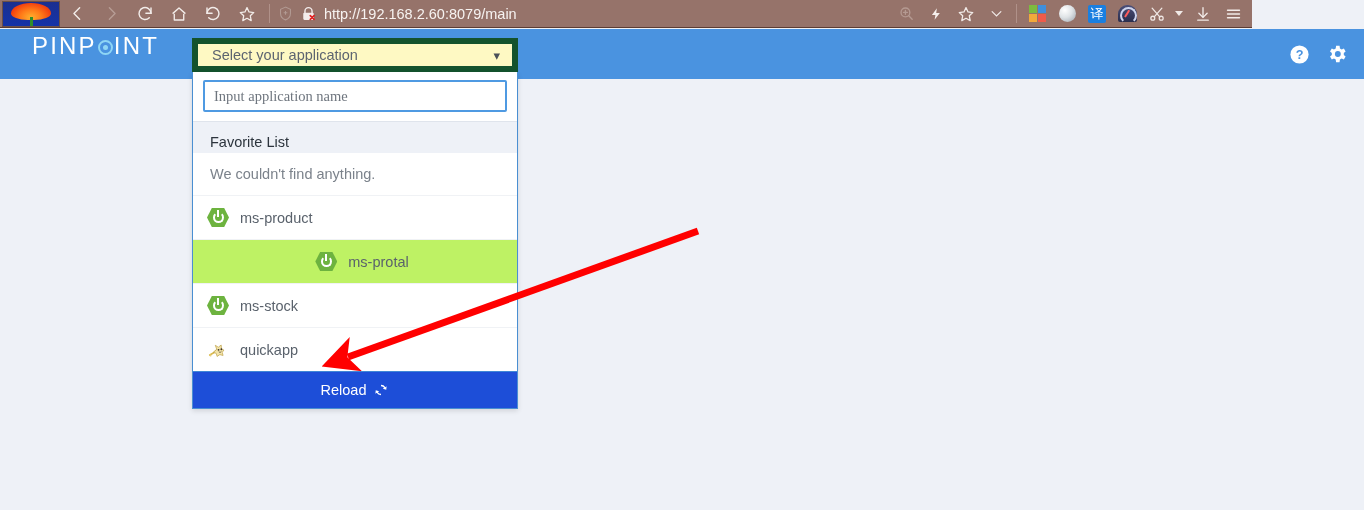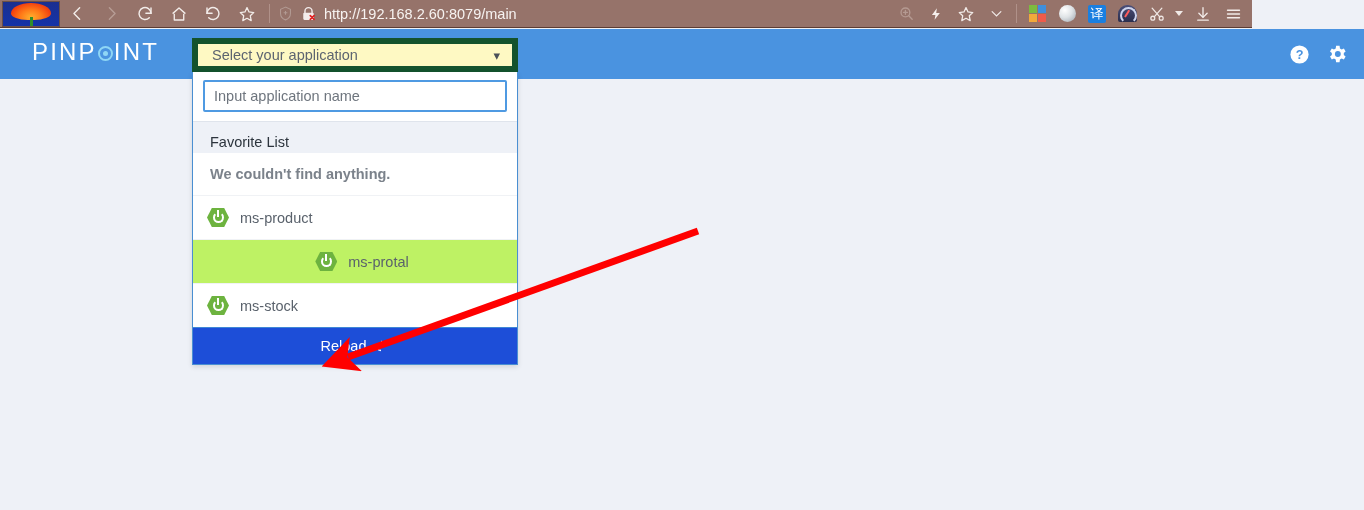--- a/index.html
+++ b/index.html
@@ -70,21 +70,21 @@
     border-top:5px solid #f0e9e6; margin-left:-2px;}
 
   
   #app-header {
     position: absolute; left: 0; top: 29px;
     width: 1364px; height: 50px;
     background: #4a93e0;
     z-index: 5;
   }
   #logo {
-    position: absolute; left: 32px; top: 9px;
+    position: absolute; left: 32px; top: 3px;
     font-size: 24px; letter-spacing: 2.2px; color: #ffffff;
     font-family: "Liberation Sans", sans-serif; font-weight: 300;
     display: flex; align-items: center;
   }
   #logo .ring {
     display: inline-block; width: 15px; height: 15px; border-radius: 50%;
     border: 2.4px solid #8fd6f5; position: relative; margin: 0 1px; top: 1px;
   }
   #logo .ring:after {
     content:''; position:absolute; left:50%; top:50%; width:5px; height:5px;
@@ -111,32 +111,32 @@
   #select-panel {
     background: #ffffff;
     border: 1px solid #4a8fd2; border-top: none;
     box-shadow: 0 2px 5px rgba(0,0,0,.12);
   }
   #search-wrap { padding: 8px 10px 9px 10px; background: #ffffff; }
   #search-input {
     width: 100%; height: 32px; font-size: 14.5px;
     border: 2px solid #4f9ae2; border-radius: 2px;
     padding: 0 9px; color: #3b4149; background: #fff;
-    font-family: Liberation Sans, sans-serif; outline: none;
+    font-family: Liberation Serif, serif; outline: none;
   }
   #search-input::placeholder { color: #6e757e; opacity: 1; }
 
   .sect-head {
     height: 32px; line-height: 41px; padding-left: 17px;
     font-size: 14.5px; color: #2b3views; color: #2c343d;
     background: #eef1f7; border-top: 1px solid #dfe4ec;
   }
   .empty-row {
     height: 42px; line-height: 42px; padding-left: 17px;
-    font-size: 14.5px; color: #7b828b; background: #fff; font-weight: bold;
+    font-size: 14.5px; color: #7b828b; background: #fff;
   }
   .app-row {
     height: 44px; display: flex; align-items: center;
     padding-left: 14px; background: #ffffff; cursor: pointer;
     border-top: 1px solid #f0f2f5;
   }
   .app-row.hl { background: #bef264; justify-content: center; }
   .app-row .nm { font-size: 14.5px; color: #5a626c; margin-left: 11px; }
 
   
@@ -355,20 +355,33 @@
       <span class="nm">ms-protal</span>
     </div>
 
     <div class="app-row">
       <span class="ico-spring">
           <span class="pw"></span>
         </span>
       <span class="nm">ms-stock</span>
     </div>
 
+    <div class="app-row">
+      <span class="ico-tomcat">
+        <svg width="22" height="20" viewBox="0 0 24 22">
+          <path d="M3 16.5 C6 15 9 13 11.5 10.5" stroke="#d9b84a" stroke-width="2" fill="none" stroke-linecap="round"></path>
+          <path d="M2.6 17.6c.8.9 2 .6 2.2-.4.2-.9-.6-1.6-1.4-1.3-.8.3-1.2 1.1-.8 1.7z" fill="#e8d07a"></path>
+          <path d="M10.6 10.2 9 5.8l3.4 2.1 3.1-2.4.4 4.3 2.6 1.2-1.8 2.6.9 3.4-3.6-.9-3 2-1-3.4-3.2-1.1z" fill="#f2e3a8" stroke="#b79a3c" stroke-width=".7"></path>
+          <circle cx="12.6" cy="10.8" r="1" fill="#3d3226"></circle>
+          <circle cx="15.7" cy="10.2" r="1" fill="#3d3226"></circle>
+          <path d="M13.2 13.2c.7.6 1.6.5 2.2-.2" stroke="#3d3226" stroke-width=".8" fill="none" stroke-linecap="round"></path>
+        </svg>
+      </span>
+      <span class="nm">quickapp</span>
+    </div>
 
     <div id="reload-btn">
       <span>Reload</span>
       <span class="rf">
         <svg width="16" height="16" viewBox="0 0 24 24" fill="#ffffff">
           <path d="M12 4.2a7.8 7.8 0 0 1 6.6 3.6l1.8-1.5-.5 5.3-5.1-1.3 1.9-1.5A5.6 5.6 0 0 0 12 6.4z"></path>
           <path d="M12 19.8a7.8 7.8 0 0 1-6.6-3.6l-1.8 1.5.5-5.3 5.1 1.3-1.9 1.5A5.6 5.6 0 0 0 12 17.6z"></path>
         </svg>
       </span>
     </div>

